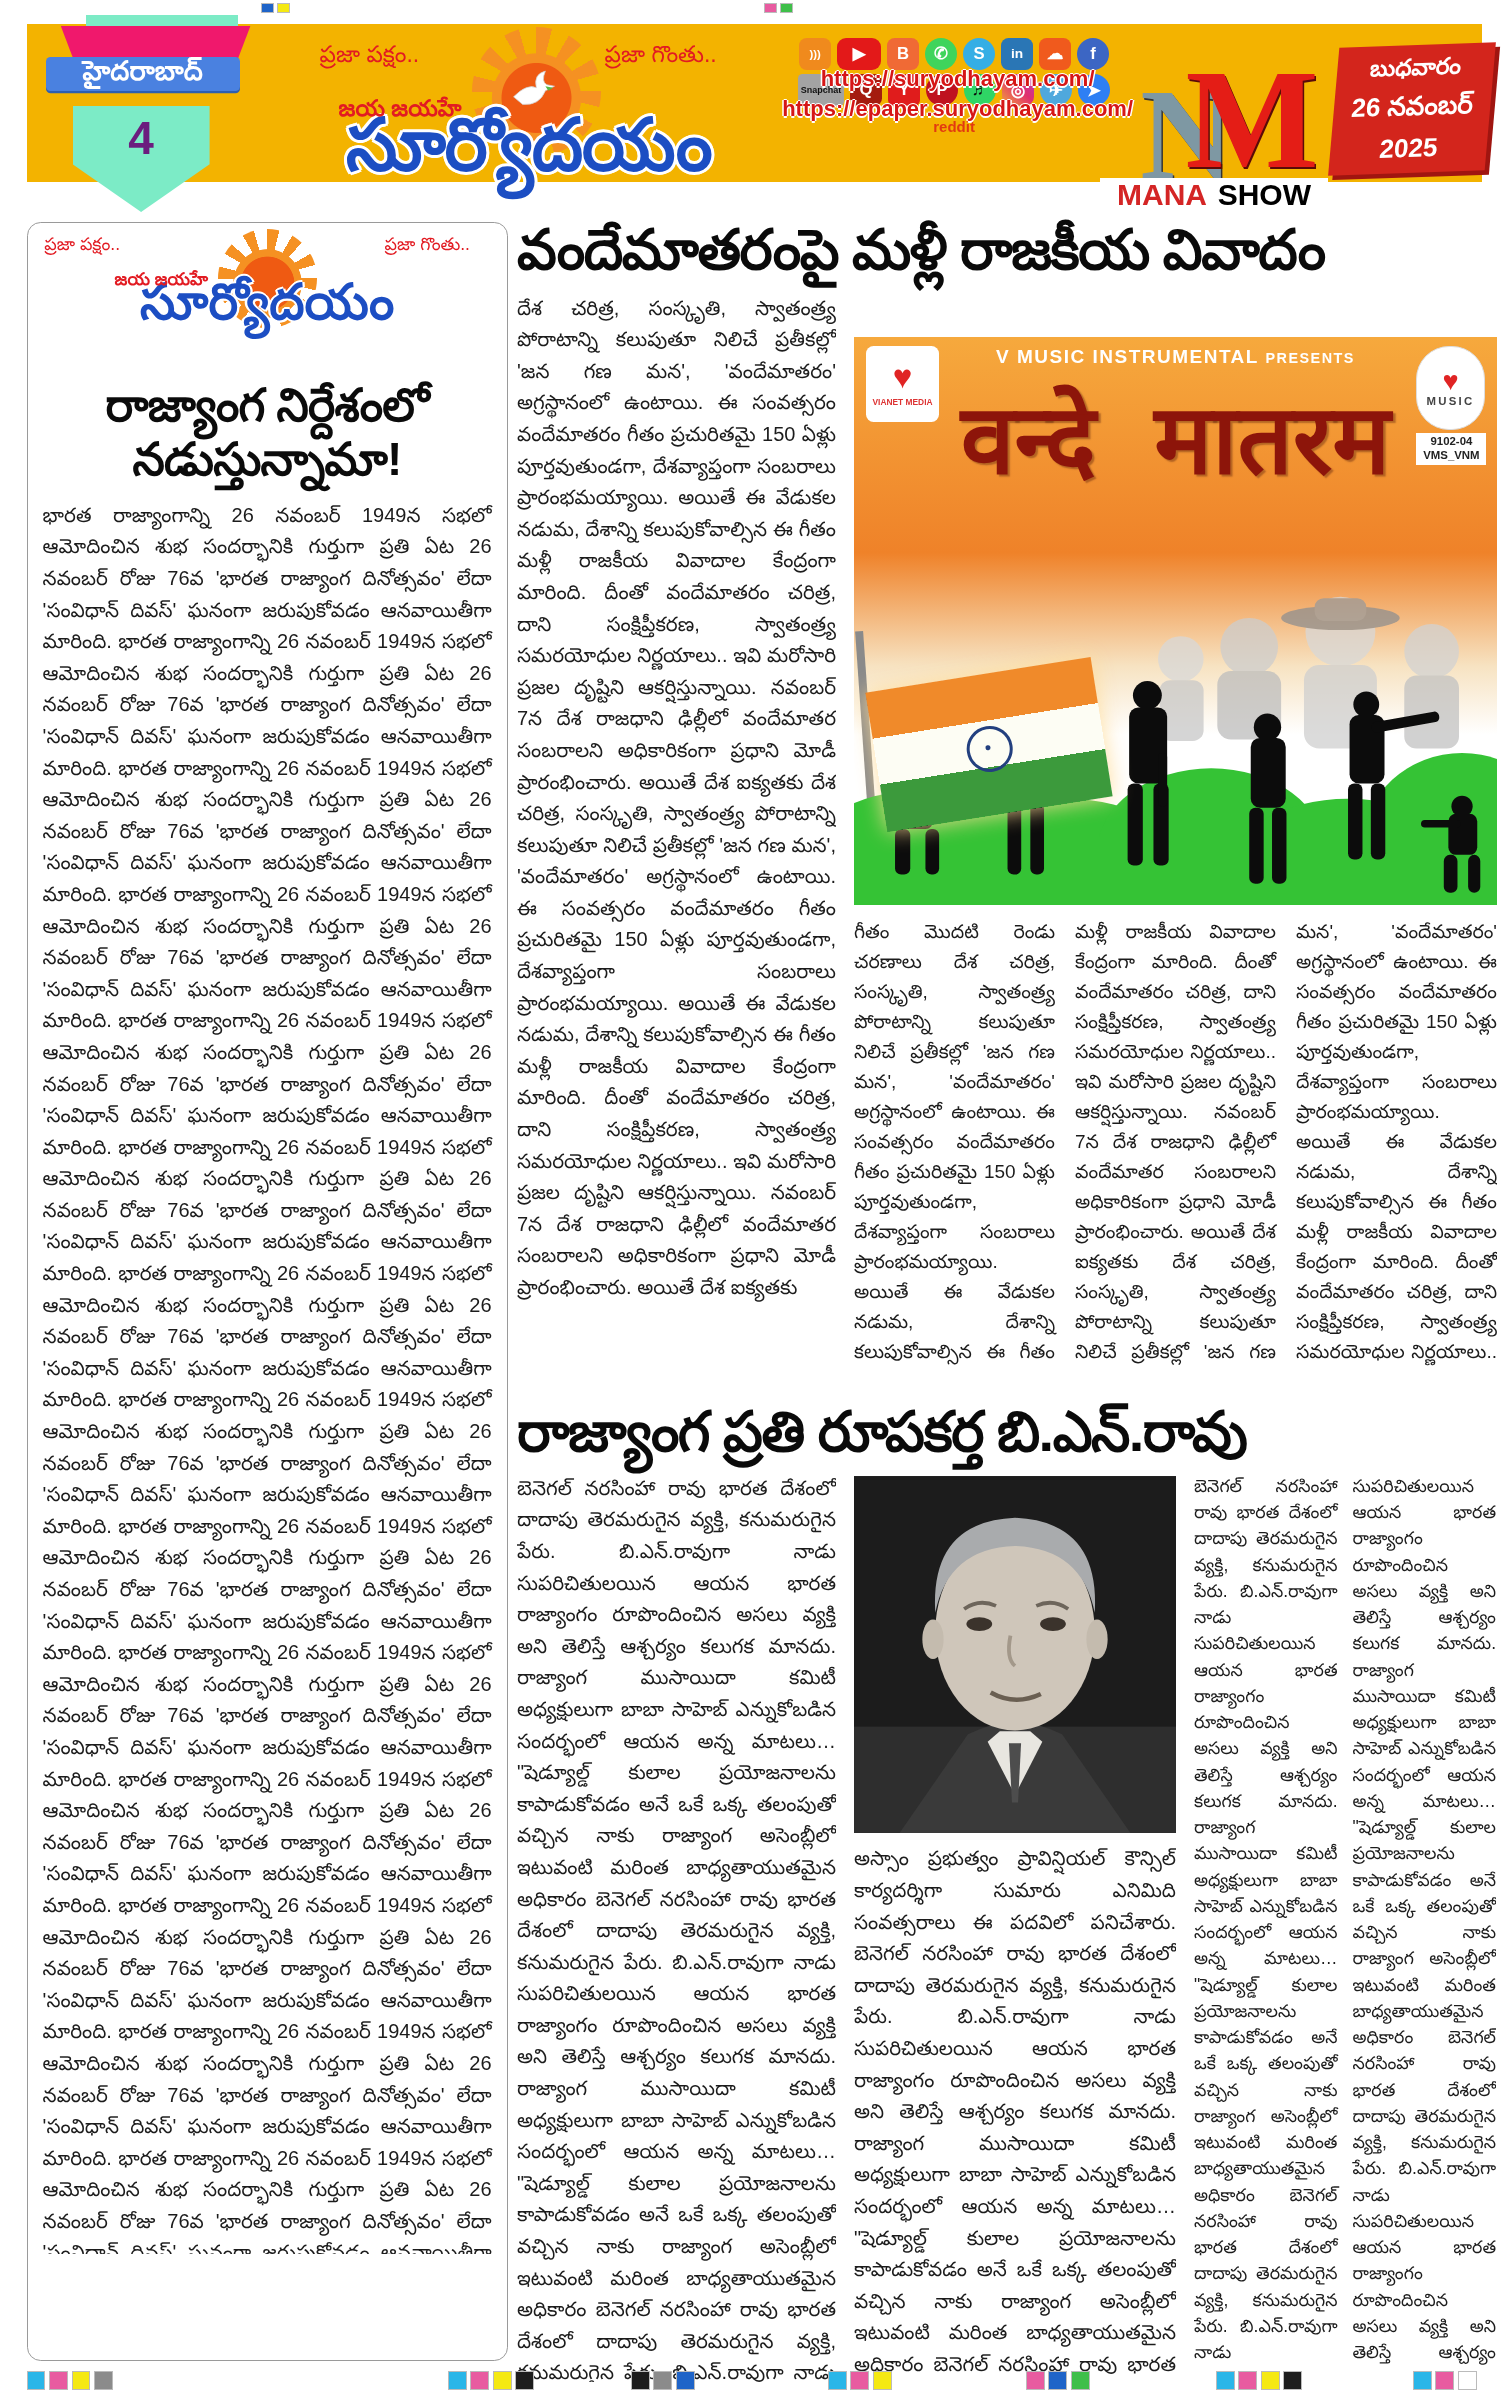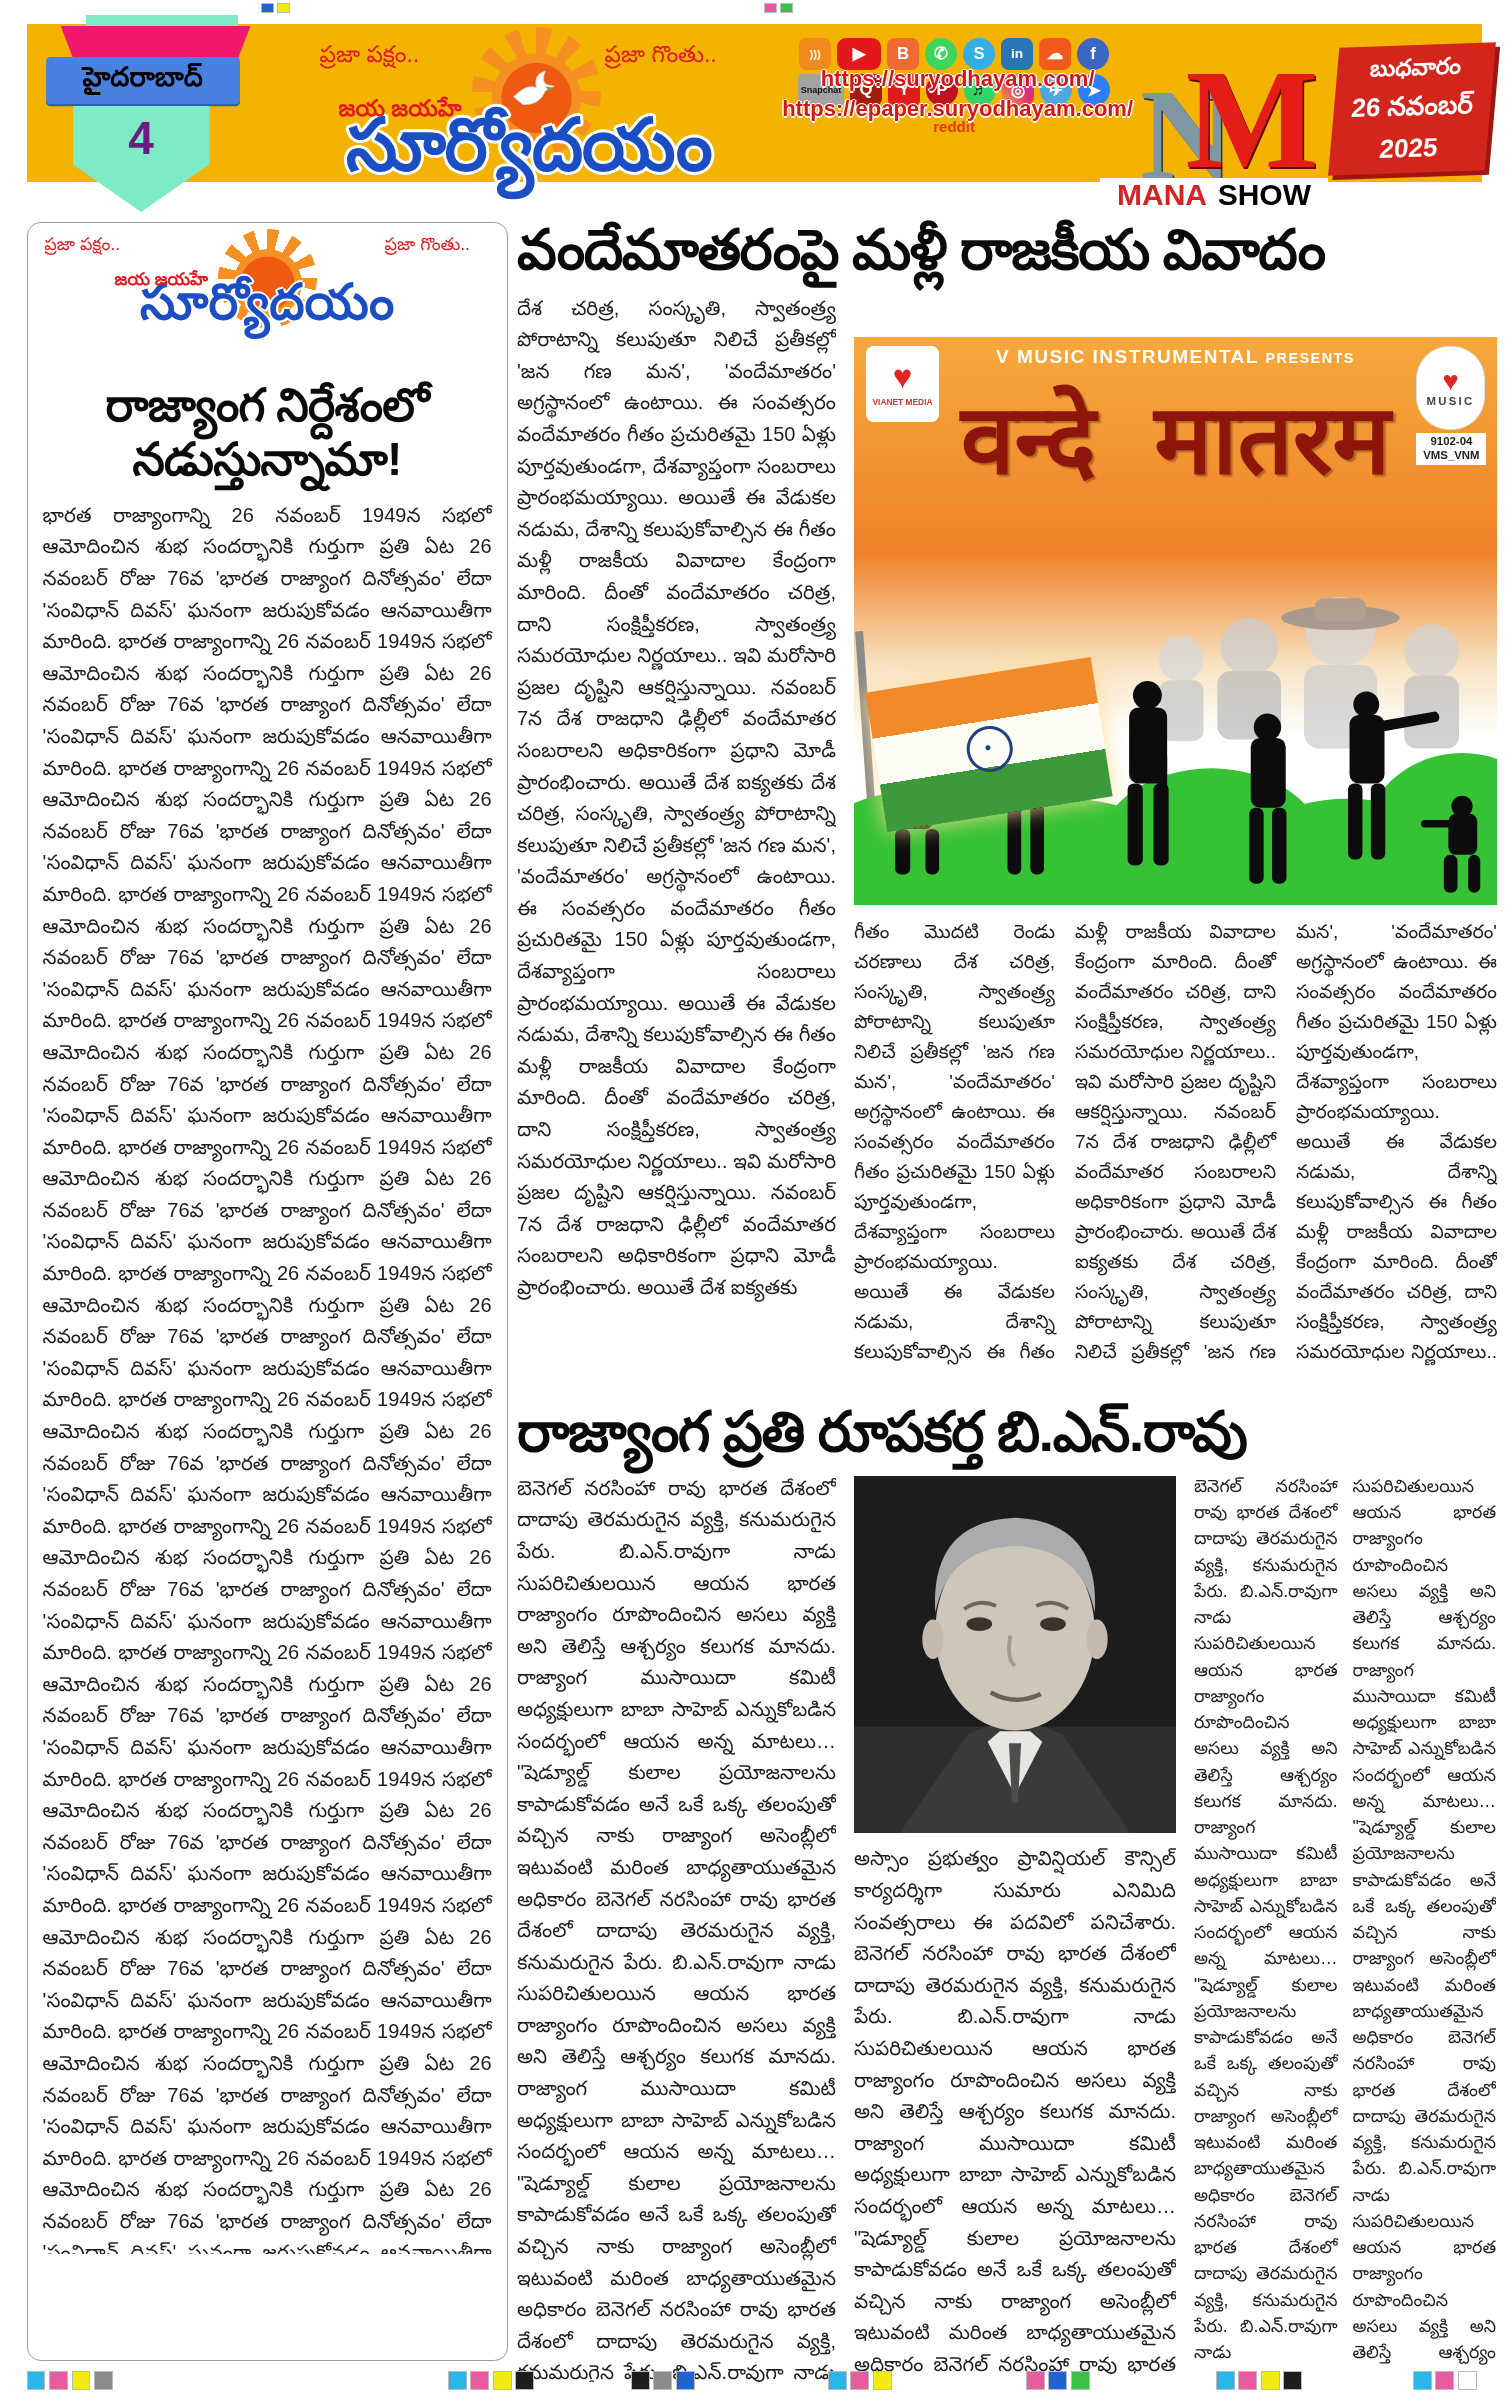--- a/index.html
+++ b/index.html
@@ -10,22 +10,22 @@
   .mark{width:16.7px;height:16.7px;border:0.8px solid #bbb;}
   .mark.sm{width:10.6px;height:8.4px;}
   .c-cyan{background:#2ab6e8}.c-mag{background:#e85ba0}.c-yel{background:#f5e913}
   .c-gray{background:#8b8b8b}.c-blk{background:#1d1d1d}.c-blu{background:#1f64c8}
   .c-grn{background:#3fbf4a}.c-wht{background:#fff}
   
   .header{position:absolute;left:26.6px;top:24px;width:1455px;height:158px;background:#F3B300;}
   .ribbon-teal{position:absolute;left:59px;top:-9px;width:152px;height:23px;background:#7CEBC6;}
   .ribbon-pink{position:absolute;left:34px;top:1.5px;width:190px;height:35px;background:#F0186C;
      clip-path:polygon(0 0,100% 0,93% 100%,7% 100%);}
-  .city-box{position:absolute;left:19px;top:33px;width:194px;height:47px;background:#4A81E0;
-     border-radius:4.6px;color:#000000;font-size:27px;font-weight:bold;display:flex;align-items:center;
+  .city-box{position:absolute;left:19px;top:33px;width:194px;height:34px;background:#4A81E0;
+     border-radius:4.6px;color:#ffffff;font-size:27px;font-weight:bold;display:flex;align-items:center;
      justify-content:center;box-shadow:0 2.3px 0 #2f5fb0;}
   .pennant{position:absolute;left:46px;top:82px;width:137px;height:106px;background:#7CEBC6;
      clip-path:polygon(0 0,100% 0,100% 55%,50% 100%,0 55%);display:flex;justify-content:center;}
   .pagenum{color:#6B1D7E;font-size:46px;font-weight:bold;margin-top:4.6px;}
   .tagline{position:absolute;color:#E21B22;font-size:23px;font-weight:normal;}
   .tag-l{left:293px;top:16.7px;} .tag-r{left:578px;top:16.7px;}
   .masthead{position:absolute;left:251px;top:6px;width:502px;height:152px;}
   .sun{position:absolute;left:194px;top:-3px;width:129px;height:129px;border-radius:50%;
      background:radial-gradient(circle at 50% 55%,#ef5a12 0 36%,#f59122 37% 46%,transparent 47%),
      repeating-conic-gradient(#f59122 0 14deg,rgba(245,145,34,0) 14deg 30deg);}

